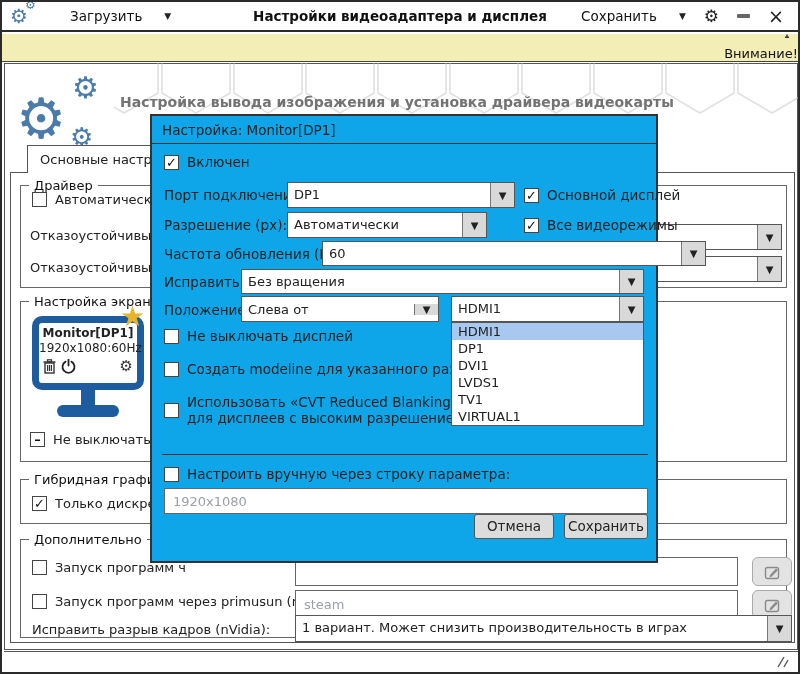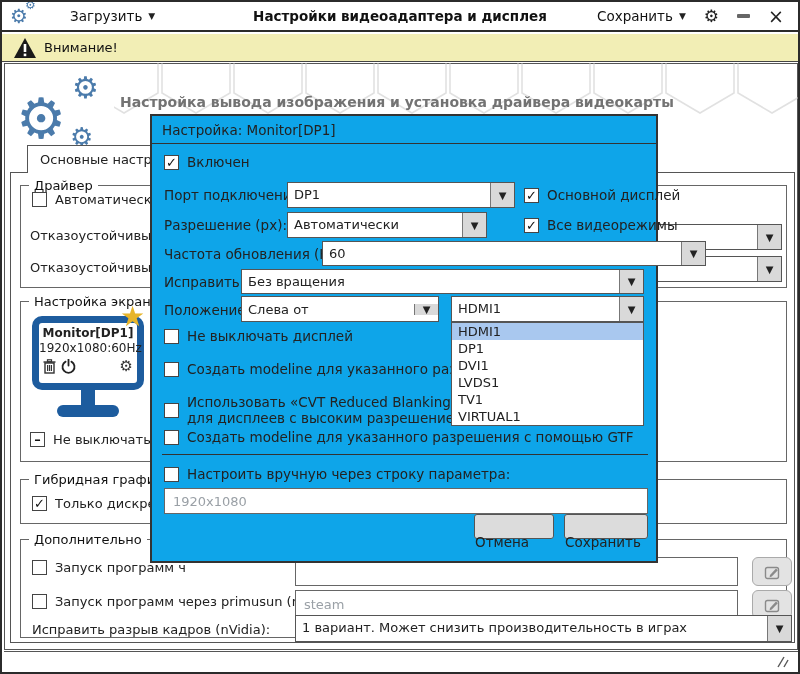--- a/index.html
+++ b/index.html
@@ -5,31 +5,31 @@
   * { margin:0; padding:0; box-sizing:border-box; }
   html,body { width:800px; height:674px; }
   body { font-family:"DejaVu Sans","Liberation Sans",sans-serif; font-size:13px; color:#222; background:#fff; }
   .window { position:relative; width:800px; height:674px; border:2px solid #2b2b2b; background:#fff; overflow:hidden; }
 
   
   .titlebar { position:absolute; left:0; top:0; width:796px; height:30px; background:#fff; border-bottom:2px solid #2b2b2b; display:flex; align-items:center; }
   .tb-logo { position:relative; width:34px; height:28px; margin-left:8px; }
   .tb-logo .g1 { position:absolute; left:0; top:2px; font-size:20px; color:#4b7bab; }
   .tb-logo .g2 { position:absolute; left:15px; top:-4px; font-size:12px; color:#4b7bab; }
-  .tb-btn { display:flex; align-items:center; gap:6px; padding:3px 8px; cursor:default; }
+  .tb-btn { display:flex; align-items:center; gap:22px; padding:3px 8px; cursor:default; }
   .tb-btn .lbl { font-size:13.5px; color:#111; }
   .caret { font-size:9px; color:#222; }
   .tb-title { position:absolute; left:0; right:0; text-align:center; font-weight:bold; font-size:13.5px; color:#111; pointer-events:none; }
   .tb-right { margin-left:auto; display:flex; align-items:center; gap:18px; padding-right:14px; z-index:2; }
   .tb-gear { font-size:17px; color:#222; }
   .tb-min { width:13px; height:4px; background:#666; border-radius:1px; }
   .tb-close { font-size:19px; color:#222; line-height:1; }
 
   
-  .warnbar { position:absolute; left:0; top:32px; width:796px; height:28px; background:#f2eeb5; border-bottom:1px solid #444; display:flex; align-items:center; padding-left:12px; gap:8px; }
+  .warnbar { position:absolute; left:0; top:32px; width:796px; height:28px; background:#f2eeb5; border-bottom:1px solid #444; display:flex; align-items:flex-end; padding-left:12px; gap:8px;flex-direction:column; }
   .warn-tri { width:22px; height:20px; }
   .warn-text { font-size:13px; color:#111; }
 
   
   .content { position:absolute; left:2px; top:61px; width:794px; height:587px; border:1px solid #555; background:#fff; }
   .hexes { position:absolute; left:112px; top:61px; width:686px; height:78px; overflow:hidden; opacity:.55; pointer-events:none; }
 
   .biglogo { position:absolute; left:12px; top:70px; width:104px; height:88px; }
   .biglogo .g1 { position:absolute; left:2px; top:14px; font-size:56px; color:#4b7bab; }
   .biglogo .g2 { position:absolute; left:58px; top:-2px; font-size:30px; color:#4b7bab; }
@@ -79,21 +79,21 @@
   .grip { position:absolute; right:8px; bottom:4px; }
 
   
   .dialog { position:absolute; left:148px; top:112px; width:508px; height:449px; background:#0ea5e9; border:2px solid #333; z-index:10; }
   .dlg-title { height:28px; border-bottom:1.5px solid #333; padding:6px 0 0 10px; font-size:13.5px; }
   .dlg .lab, .dlg .cbrow { font-size:13.5px; }
   .dropdown-list { position:absolute; left:299px; top:206px; width:193px; border:1px solid #555; background:#fff; z-index:11; }
   .opt { height:17px; padding:0 6px; font-size:13px; line-height:17px; white-space:nowrap; }
   .opt.sel { background:#a9c8ef; }
   .divider { position:absolute; left:10px; width:486px; border-top:1.5px solid #333; }
-  .dlg-btn { position:absolute; height:25px; border:1.5px solid #555; border-radius:3px; background:#dcdcdc; font-size:13.5px; text-align:left; padding-top:19px; }
+  .dlg-btn { position:absolute; height:25px; border:1.5px solid #555; border-radius:3px; background:#dcdcdc; font-size:13.5px; text-align:center; padding-top:3px; }
 </style>
 </head>
 <body>
 
 <div class="window">
 
   <div class="titlebar">
     <div class="tb-logo">
       <span class="g1">⚙</span>
       <span class="g2">⚙</span>
@@ -333,24 +333,20 @@
     </div>
 
     <div class="cbrow" style="left:12px; top:278px;">
       <span class="cb"></span>
       <span class="txt">
         <span style="display:block;">Использовать «CVT Reduced Blanking» умен</span>
         <span style="display:block;">для дисплеев с высоким разрешением</span>
       </span>
     </div>
 
-    <div class="cbrow" style="left:12px; top:313px;">
-      <span class="cb"></span>
-      <span class="txt">Создать modeline для указанного разрешения с помощью GTF</span>
-    </div>
 
     <div class="divider" style="top:338px;"></div>
 
     <div class="cbrow" style="left:12px; top:350px;">
       <span class="cb"></span>
       <span class="txt">Настроить вручную через строку параметра:</span>
     </div>
     <input class="tinput" style="left: 12px; top: 372px; width: 484px; height: 26px;" placeholder="1920x1080">
 
     <div class="dlg-btn" style="left:322px; top:398px; width:80px;">Отмена</div>

